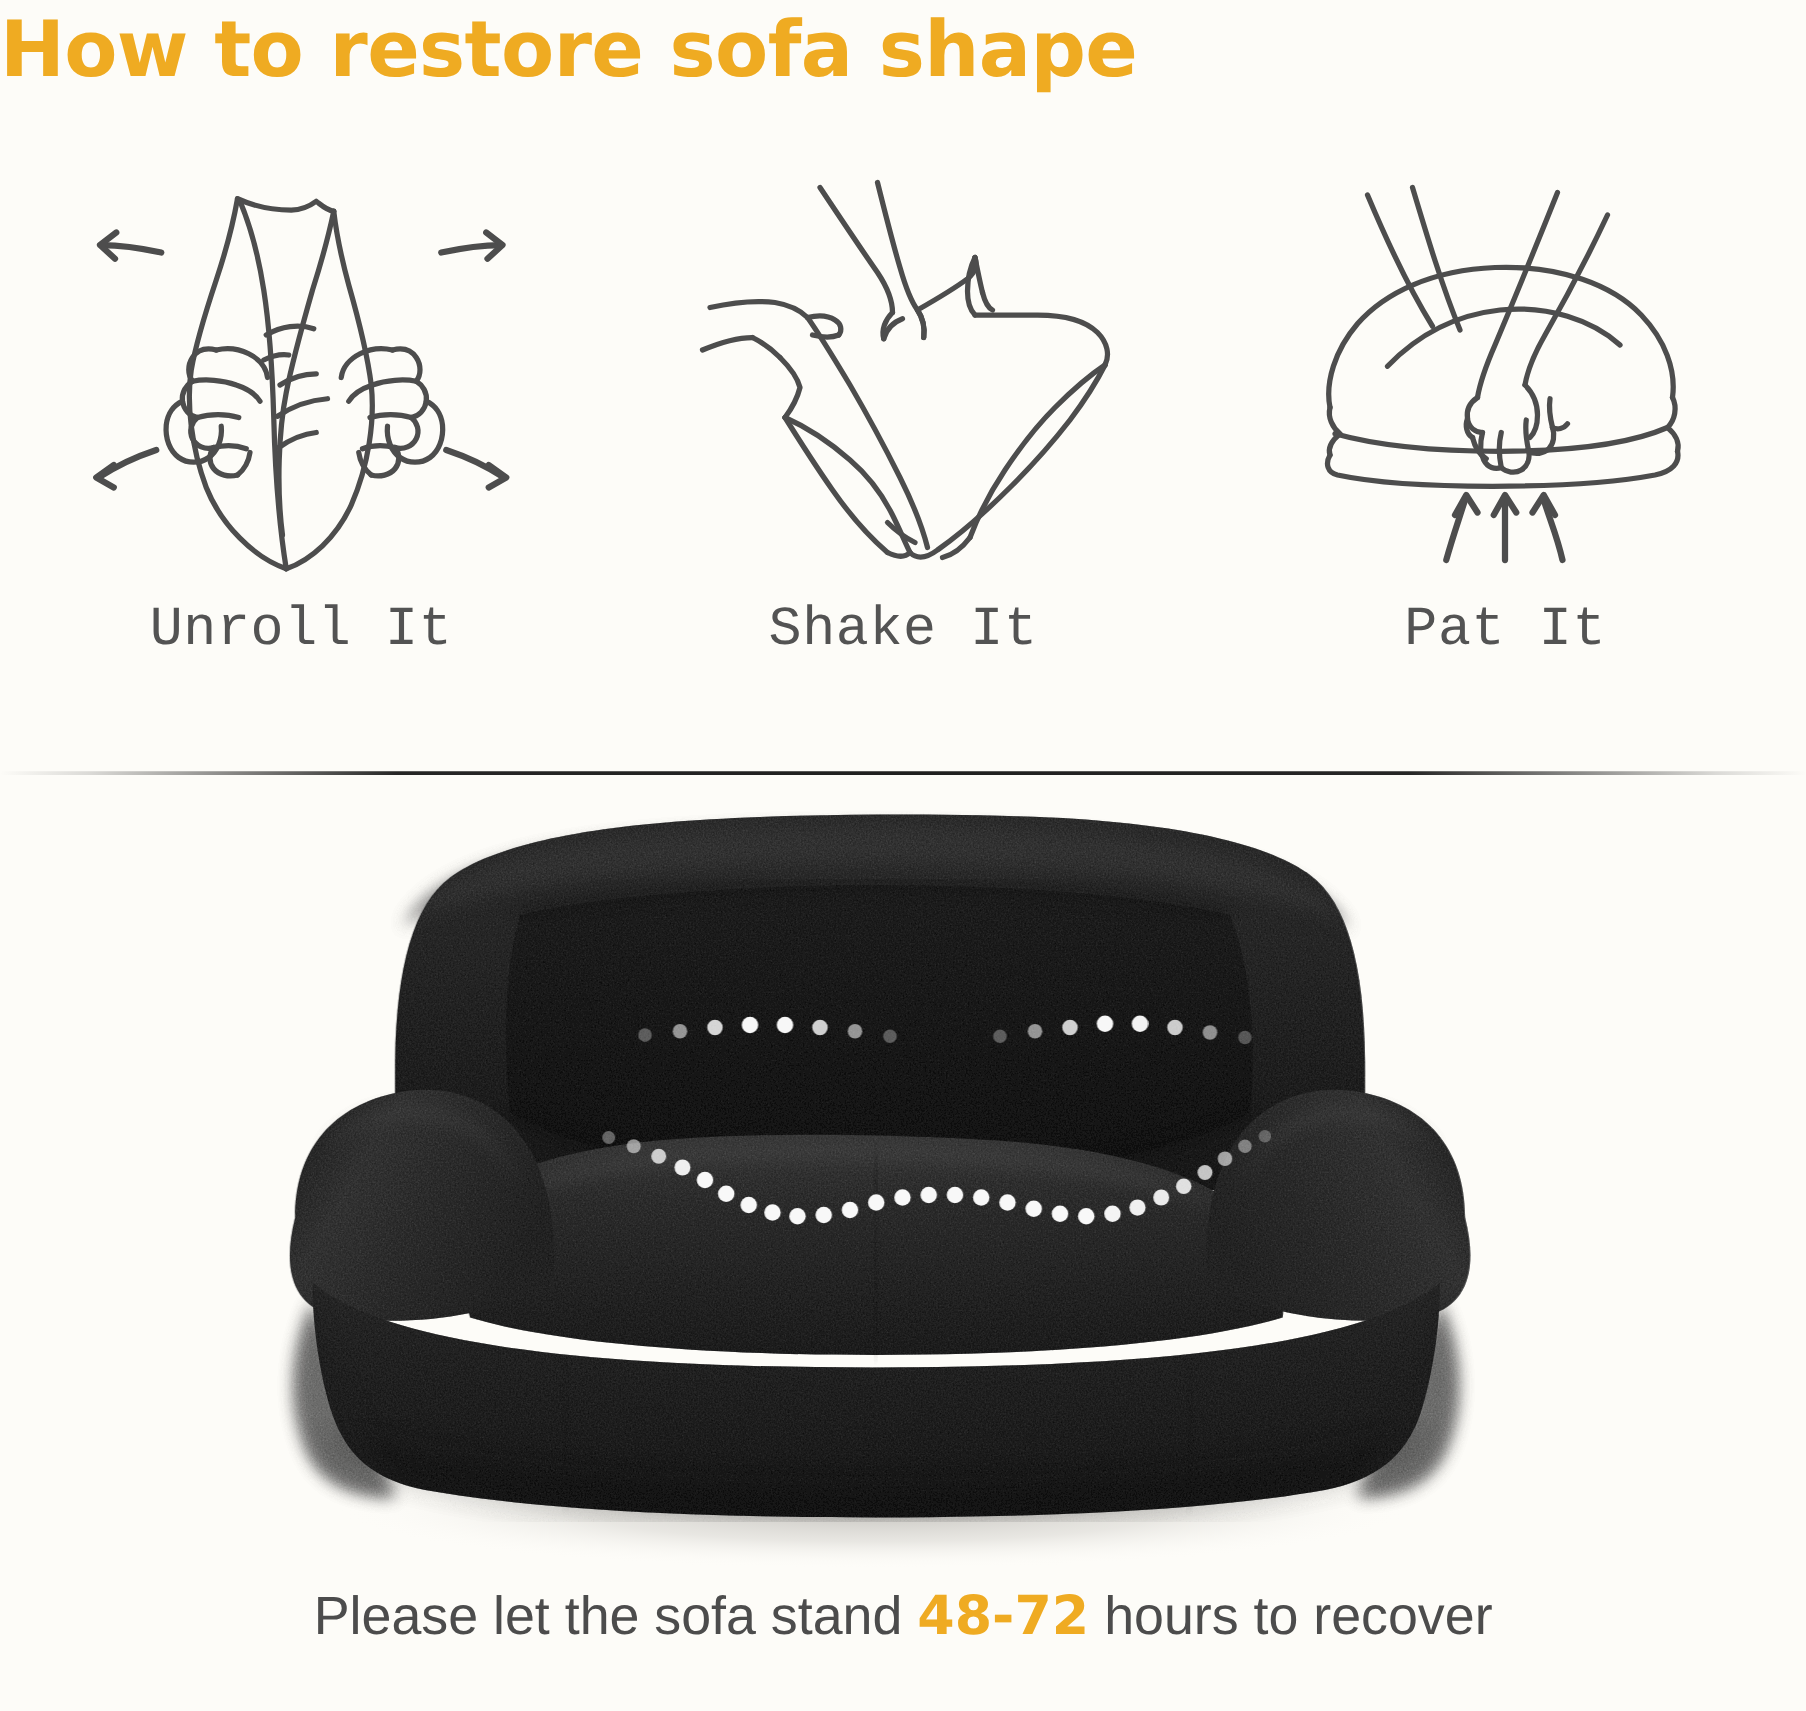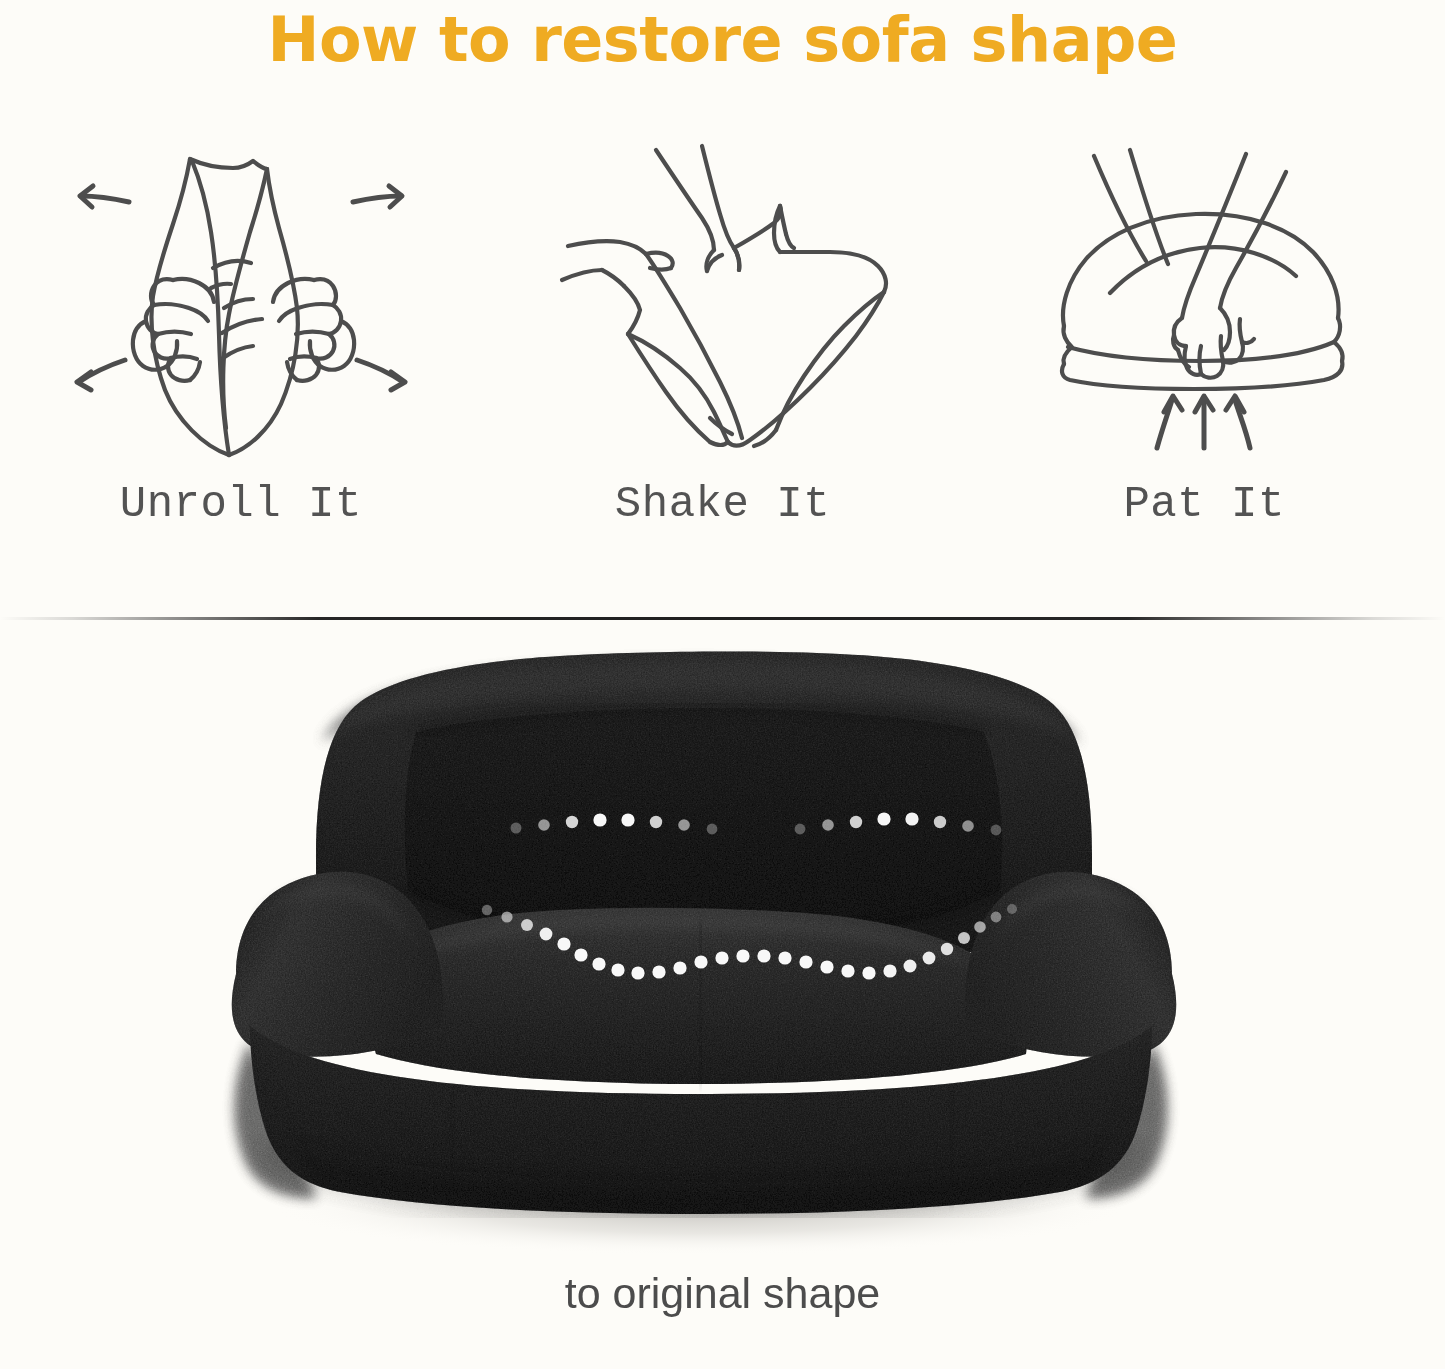--- a/index.html
+++ b/index.html
@@ -14,21 +14,21 @@
     overflow: hidden;
     position: relative;
   }
 
   
   .title {
     position: absolute;
     top: 6px;
     left: 0;
     width: 1445px;
-    text-align: center;
+    text-align: left;
     font-size: 62px;
     font-weight: bold;
     letter-spacing: -0.5px;
     color: #efab22;
     font-family: "DejaVu Sans", sans-serif;
     line-height: 1.1;
   }
 
   
   .steps {
@@ -443,14 +443,14 @@
       <circle cx="947" cy="327" r="6.2" fill="#ffffff" opacity="0.85"></circle>
       <circle cx="964" cy="316" r="6.0" fill="#ffffff" opacity="0.75"></circle>
       <circle cx="980" cy="305" r="5.8" fill="#ffffff" opacity="0.60"></circle>
       <circle cx="996" cy="295" r="5.4" fill="#ffffff" opacity="0.42"></circle>
       <circle cx="1012" cy="287" r="5.0" fill="#ffffff" opacity="0.28"></circle>
     </g>
   </svg>
 </div>
 
 <div class="caption">
-  <span class="caption-line">to original shape</span>
+  <span class="caption-line"><span>Please let the sofa stand </span><span class="hl">48-72</span><span> hours to recover</span></span>
 </div>
 
 </body></html>

